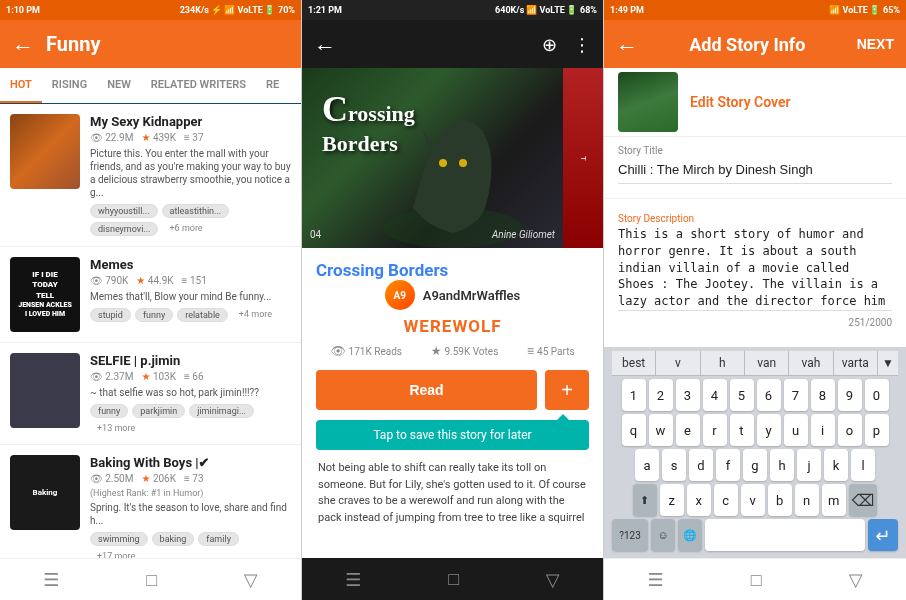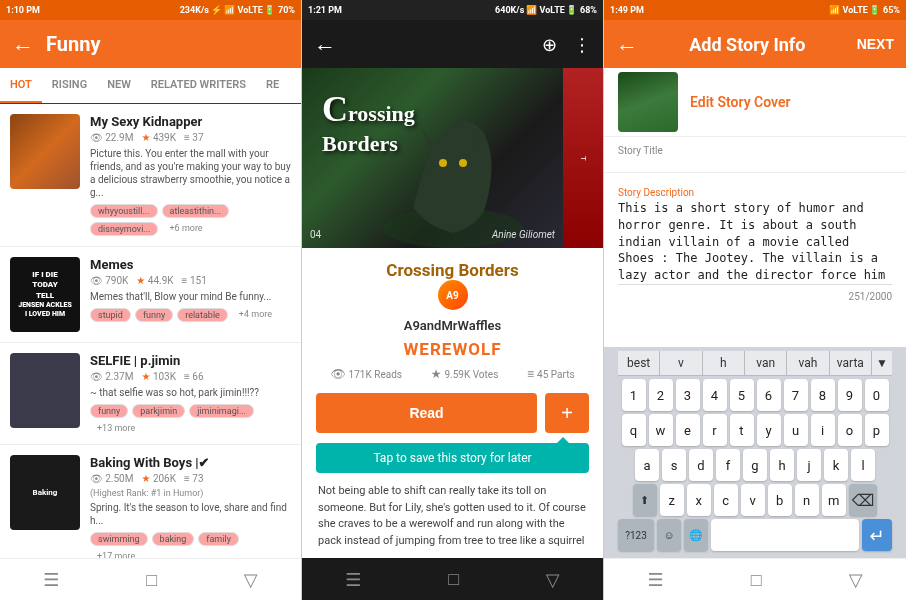--- a/index.html
+++ b/index.html
@@ -108,21 +108,21 @@
     .story-thumb.baking-thumb {
       background: #222;
     }
     .story-meta { flex: 1; }
     .story-title { font-size: 13px; font-weight: 700; color: #222; margin-bottom: 3px; }
     .story-stats { font-size: 10px; color: #888; display: flex; gap: 8px; margin-bottom: 4px; align-items: center; }
     .story-stats .star { color: #f26b1e; }
     .story-desc { font-size: 10px; color: #555; line-height: 1.3; margin-bottom: 5px; }
     .story-tags { display: flex; flex-wrap: wrap; gap: 4px; }
     .tag {
-      background: #fca5a5;
+      background: #e5e5e5;
       border: 1px solid #ddd;
       border-radius: 12px;
       padding: 1px 7px;
       font-size: 9px;
       color: #555;
     }
     .tag.more { color: #888; border: none; background: none; }
     .rank-badge { font-size: 9px; color: #888; margin-bottom: 3px; }
 
     .panel1-footer {
@@ -221,30 +221,29 @@
       color: #ddd;
       font-size: 10px;
     }
 
     .story-info-section {
       padding: 12px 14px 8px;
     }
     .story-main-title {
       font-size: 17px;
       font-weight: bold;
-      color: #a16207;
-      text-align: center;
+      color: #3b82f6;
+      text-align: left;
     }
     .author-row {
       display: flex;
       align-items: center;
       gap: 8px;
       justify-content: center;
       margin-bottom: 6px;
-      flex-direction: column;
     }
     .author-avatar {
       width: 30px;
       height: 30px;
       border-radius: 50%;
       background: linear-gradient(135deg, #ff8c00, #ff4500);
       display: flex;
       align-items: center;
       justify-content: center;
       color: white;
@@ -418,21 +417,21 @@
     .char-count {
       text-align: right;
       font-size: 10px;
       color: #888;
       margin-top: 2px;
     }
 
     
     .keyboard {
       background: #d1d5db;
-      padding: 4px 14px 4px;
+      padding: 4px 8px 4px;
     }
     .word-suggestions {
       display: flex;
       background: #e8eaed;
       border-bottom: 1px solid #bbb;
       font-size: 12px;
       color: #333;
       margin-bottom: 3px;
     }
     .word-suggestion {
@@ -727,20 +726,21 @@
 
     <div class="cover-edit-row">
       <div class="cover-thumb">
         <div class="cover-thumb-inner"></div>
       </div>
       <span class="edit-cover-link">Edit Story Cover</span>
     </div>
 
     <div class="form-section">
       <div class="form-label">Story Title</div>
+      <input class="form-input" type="text" value="Chilli : The Mirch by Dinesh Singh" style="">
     </div>
 
     <div class="separator"></div>
 
     <div class="form-section">
       <div class="form-label orange">Story Description</div>
       <textarea class="form-textarea" rows="5" style="">This is a short story of humor and horror genre. It is about a south indian villain of a movie called Shoes : The Jootey. The villain is a lazy actor and the director force him to eat chillies for a role. What happens next will blow your tongue. The v</textarea>
       <div class="char-count">251/2000</div>
     </div>
 

